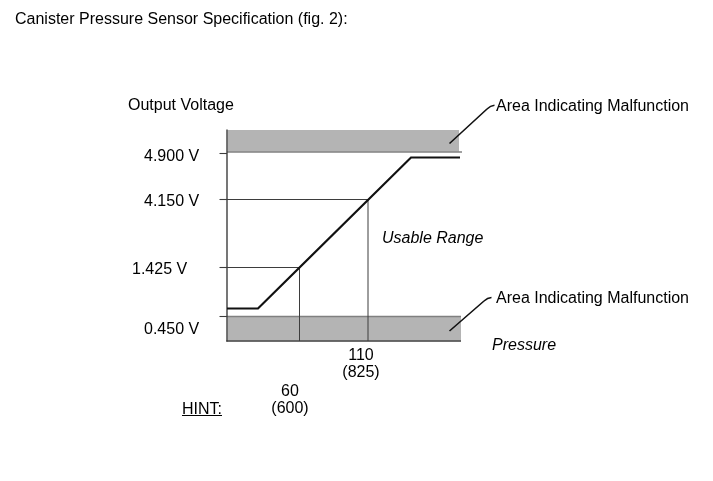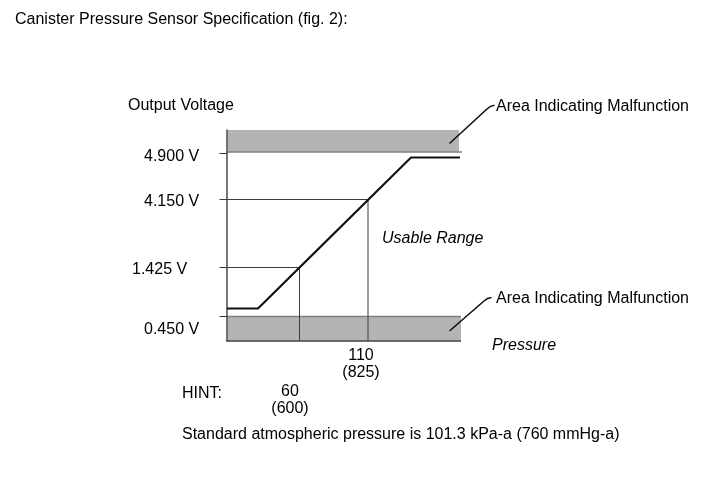--- a/index.html
+++ b/index.html
@@ -70,16 +70,15 @@
 
   <div class="abs xtick" style="left:259px; top:346px;margin-top:36px;">
     <div>60</div>
     <div>(600)</div>
   </div>
   <div class="abs xtick" style="left:330px; top:346px;">
     <div>110</div>
     <div>(825)</div>
   </div>
 
-  <div class="abs" style="left:182px; top:384px;">HINT:</div>
-  <div class="abs" style="left:182px; top:425px;">Standard atmospheric pressure is 101.3 kPa-a (760 mmHg-a)</div>
+  <div class="abs" style="left:182px; top:400px;text-decoration:underline;">HINT:</div>
 
 </div>
 
 </body></html>

